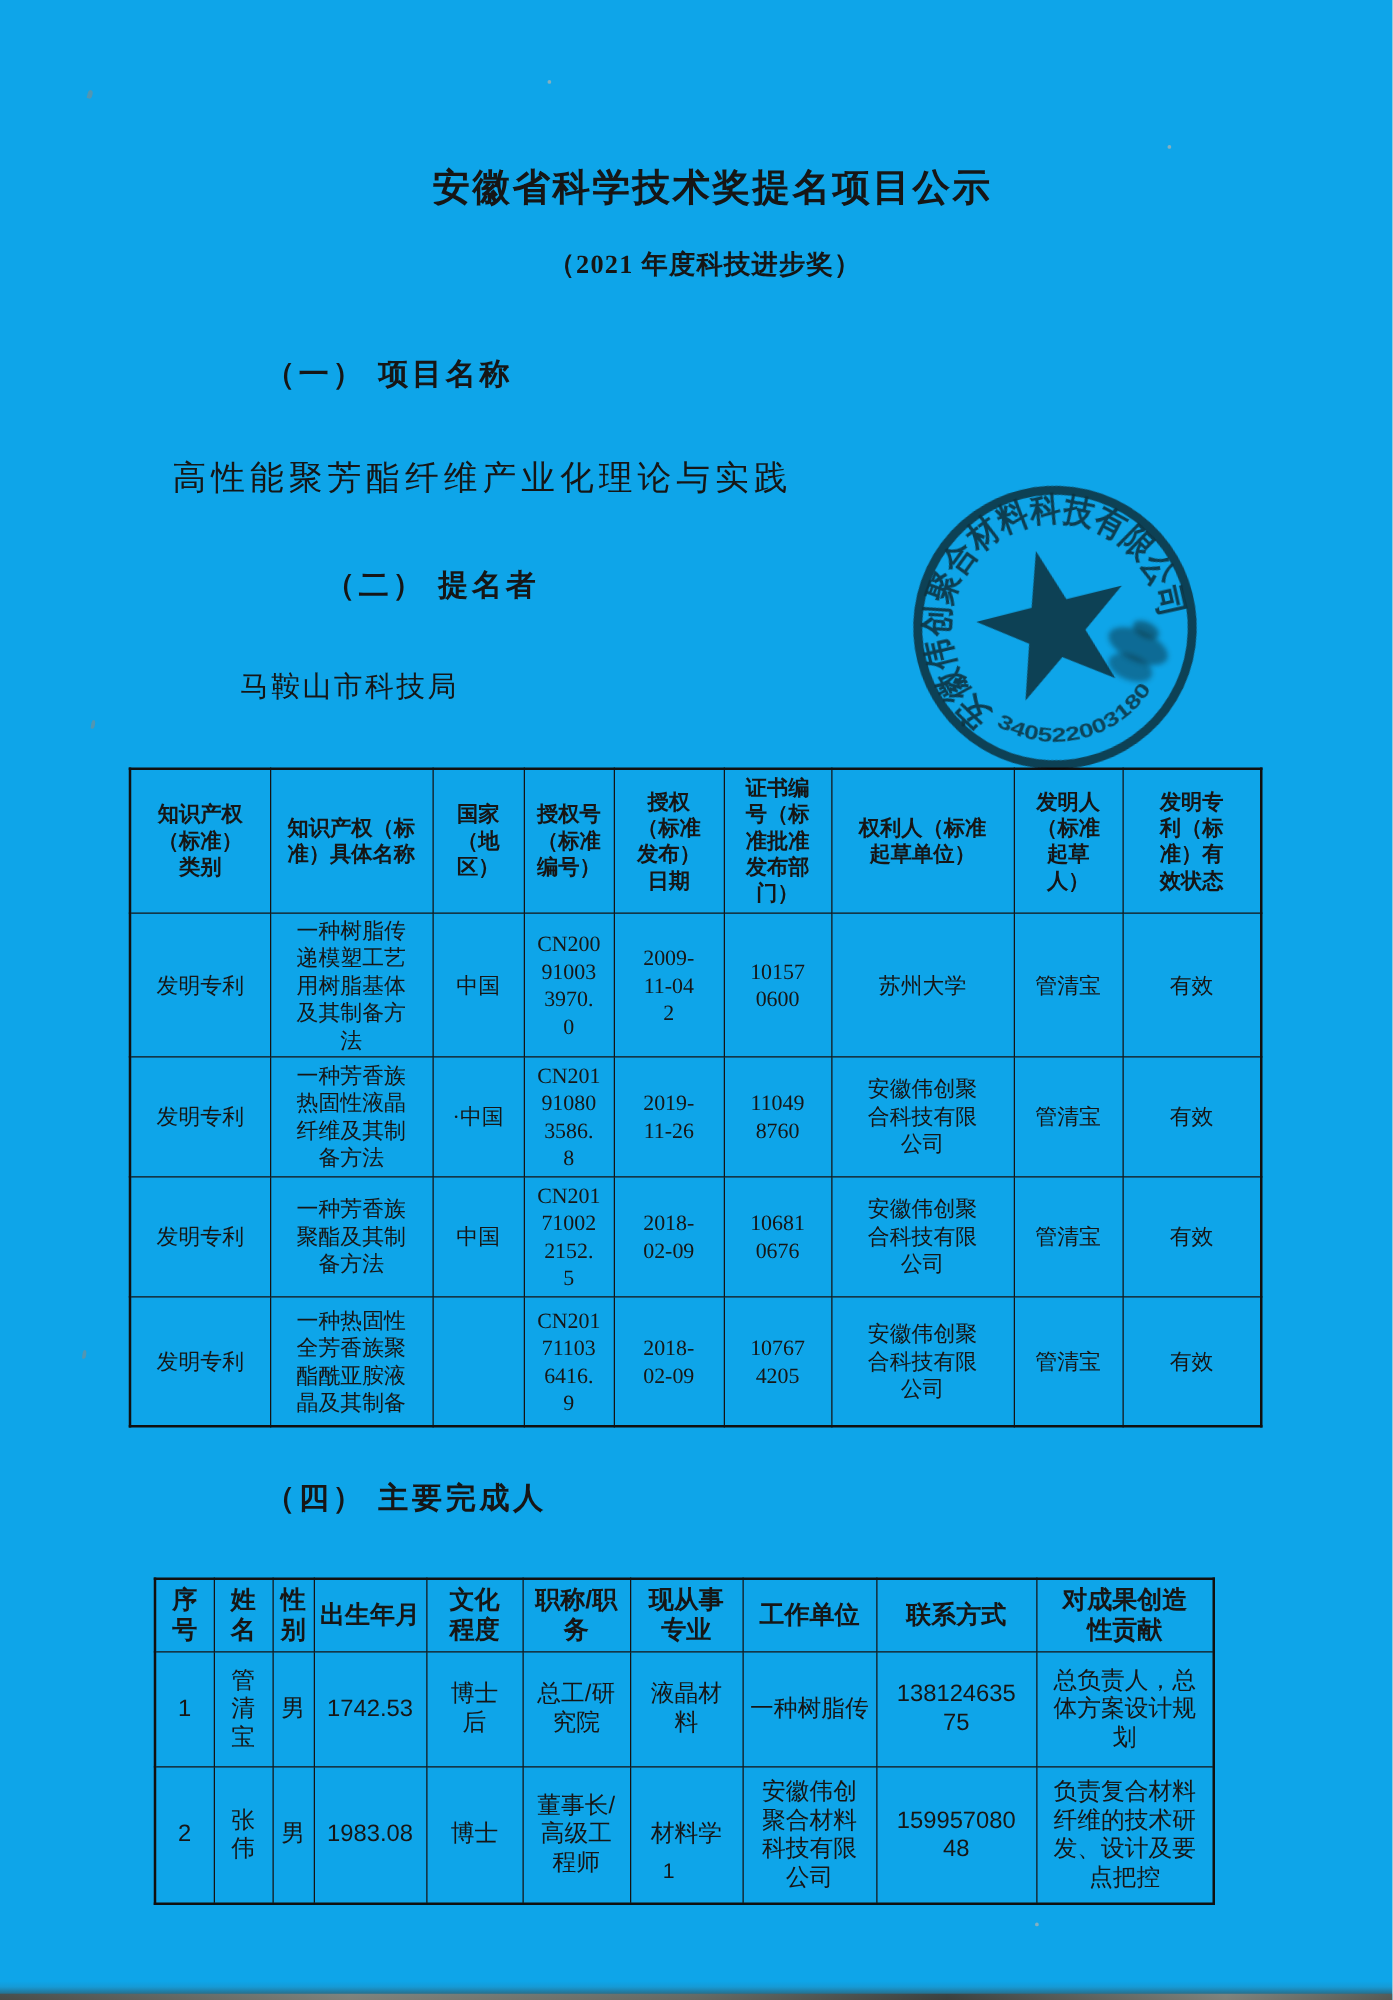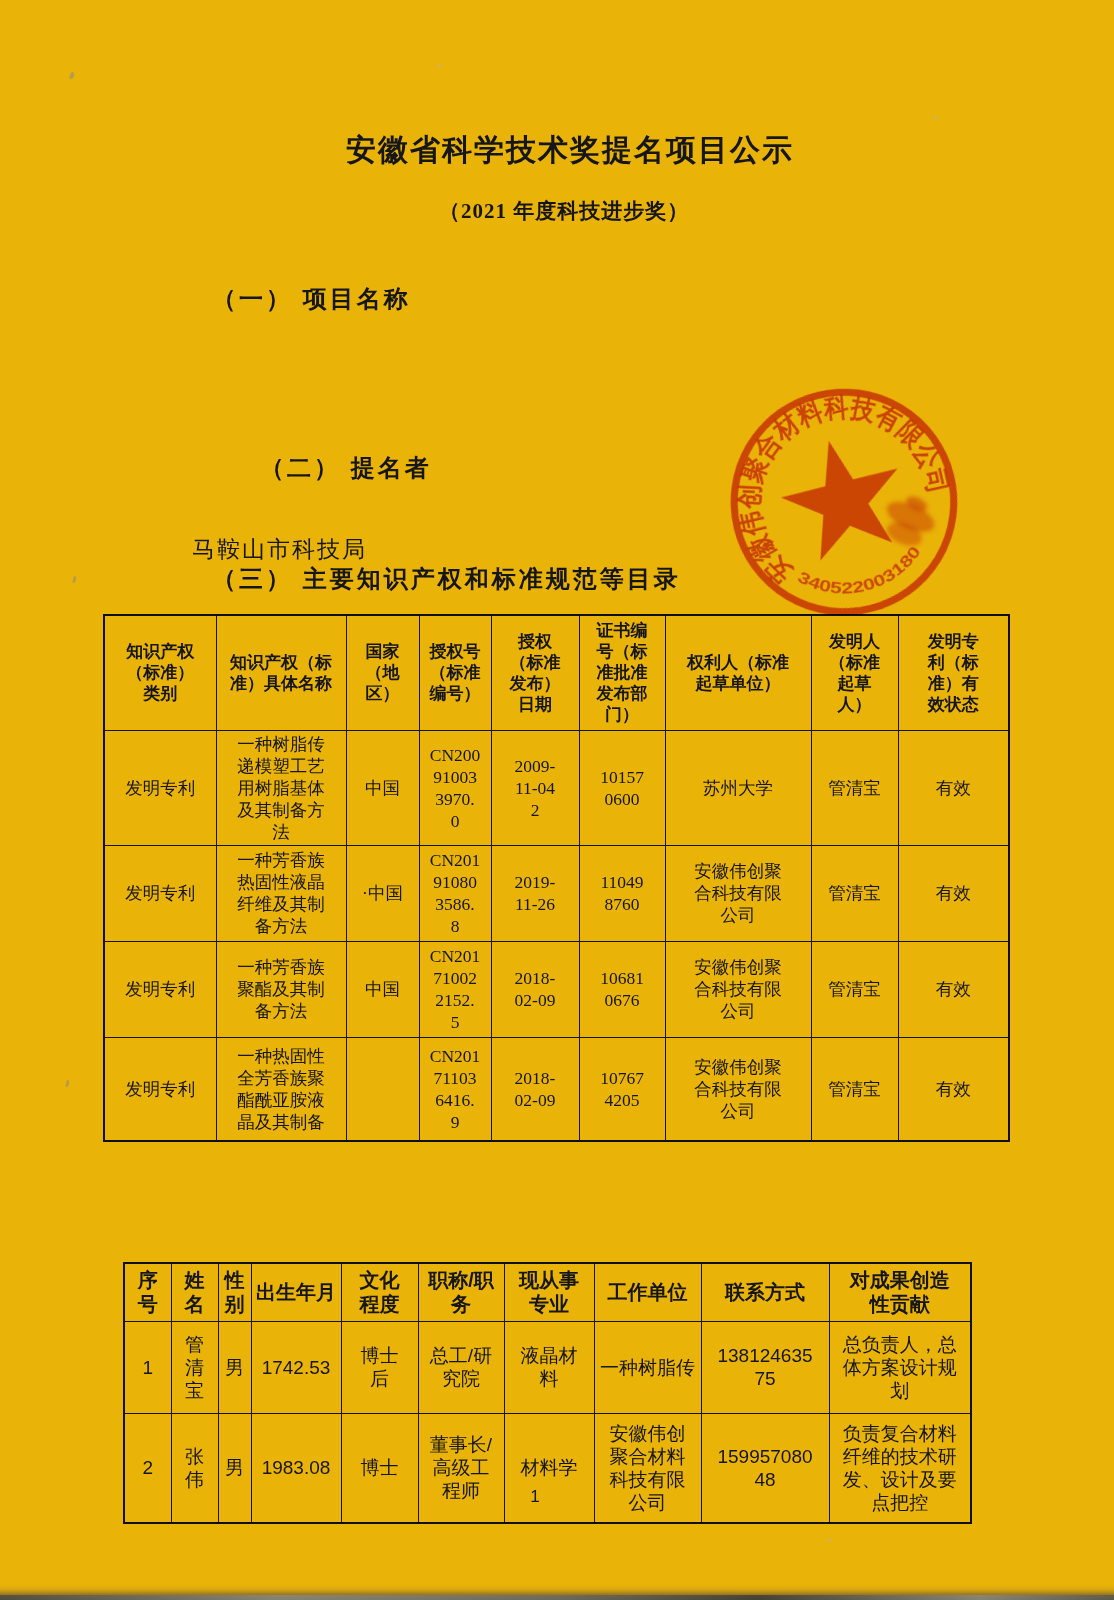--- a/index.html
+++ b/index.html
@@ -1,18 +1,18 @@
 <!DOCTYPE html>
 <html><head>
 <meta charset="utf-8">
 <style>
   html,body{margin:0;padding:0;background:#d9d9d4;}
   .page{
     position:relative; width:1114px; height:1600px;
-    background:#eab308; overflow:hidden;
+    background:#0ea5e9; overflow:hidden;
     font-family:"Liberation Serif", serif;
     color:#161616;
   }
   .abs{position:absolute;}
   .doc-title{
     left:0; right:0; top:130px; text-align:center;
     font-family:"Liberation Sans", sans-serif;
     font-weight:700; font-size:30px; letter-spacing:2px;
     padding-left:26px;
   }
@@ -87,25 +87,25 @@
 </style>
 </head>
 <body>
 
 <div class="page">
 
   <div class="abs doc-title">安徽省科学技术奖提名项目公示</div>
   <div class="abs doc-subtitle">（2021 年度科技进步奖）</div>
 
   <div class="abs sec-heading h1">（一） 项目名称</div>
+  <div class="abs body-text-1">高性能聚芳酯纤维产业化理论与实践</div>
 
   <div class="abs sec-heading h2">（二） 提名者</div>
   <div class="abs body-text-2">马鞍山市科技局</div>
 
-  <div class="abs sec-heading h3">（三） 主要知识产权和标准规范等目录</div>
 
   <table class="abs t1">
     <colgroup>
       <col style="width:112px">
         <col style="width:130px">
         <col style="width:73px">
       <col style="width:72px">
         <col style="width:88px">
         <col style="width:86px">
       <col style="width:146px">
@@ -226,20 +226,21 @@
 4205</td>
           <td>安徽伟创聚
 合科技有限
 公司</td>
           <td>管清宝</td>
           <td>有效</td>
         </tr>
       </tbody>
   </table>
 
+  <div class="abs sec-heading h4">（四） 主要完成人</div>
 
   <table class="abs t2">
     <colgroup>
       <col style="width:47px">
         <col style="width:47px">
         <col style="width:33px">
       <col style="width:90px">
         <col style="width:77px">
         <col style="width:86px">
       <col style="width:90px">

